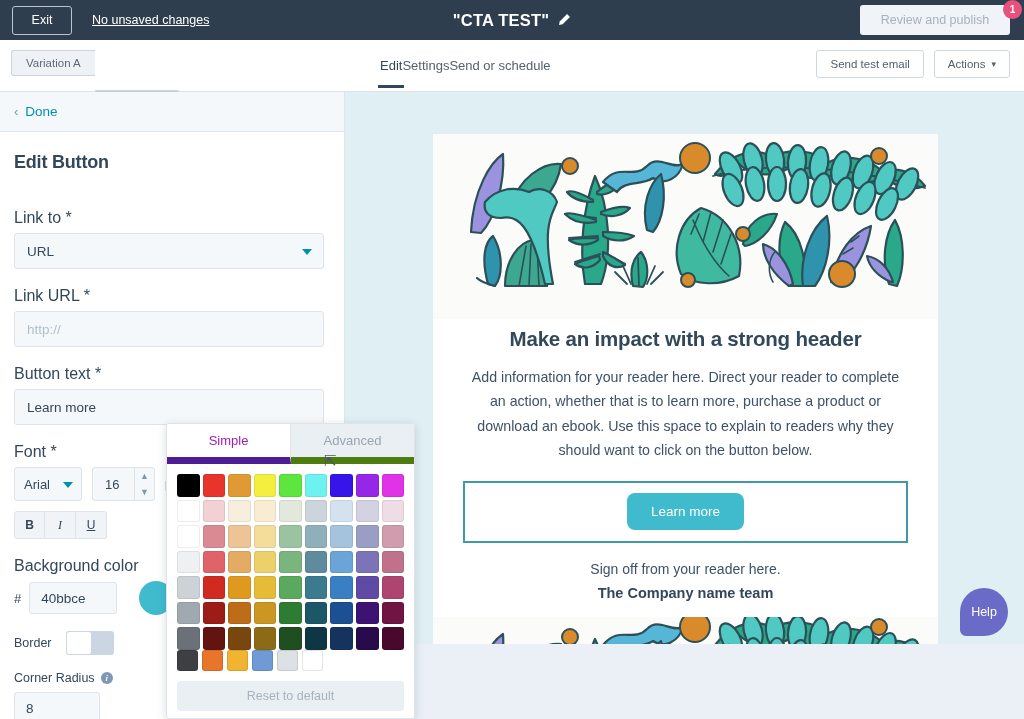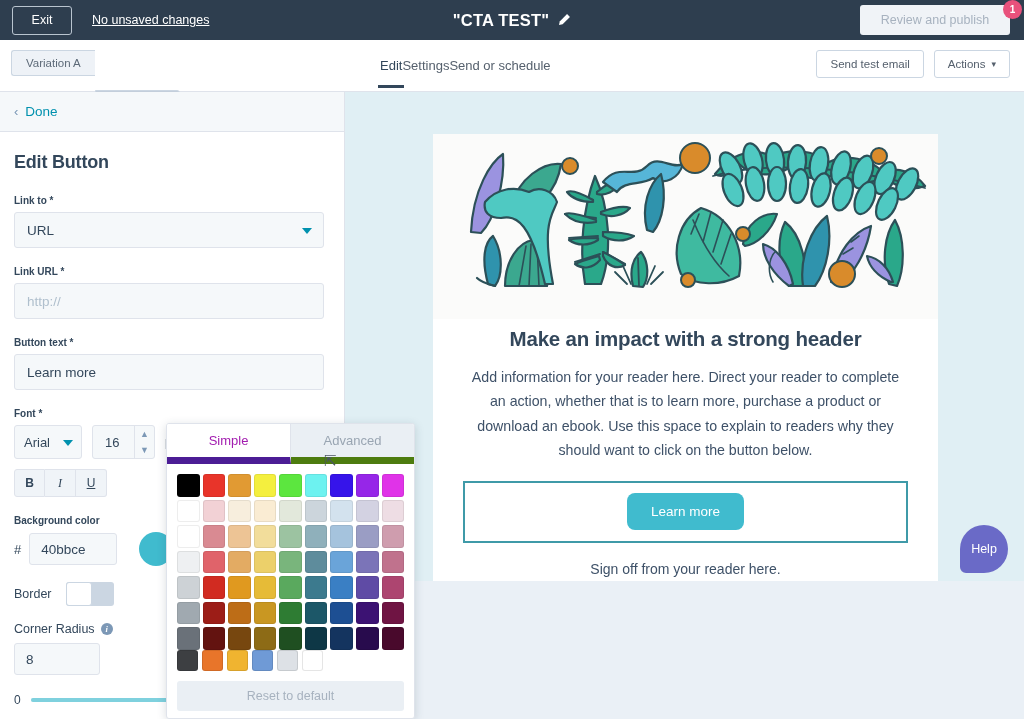--- a/index.html
+++ b/index.html
@@ -128,24 +128,24 @@
     border-bottom: 1px solid #dfe3eb;
     display: flex; align-items: center; padding-left: 14px; gap: 7px;
     cursor: pointer;
   }
   .chev-left { color: #7c98b6; font-size: 13px; }
   .done-label { color: #0091ae; font-size: 13.5px; }
 
   .panel { padding: 20px 22px 0 14px; }
   .panel-title {
     font-size: 18px; font-weight: bold; color: #33475b;
-    margin-bottom: 22px; letter-spacing: -0.2px;
+    margin-bottom: 36px; letter-spacing: -0.2px;
   }
   .field-label {
-    font-size: 10px; color: #33475b; margin-bottom: 6px; font-weight: bold;
+    font-size: 16px; color: #33475b; margin-bottom: 6px;
   }
   .input-box {
     width: 310px; height: 36px;
     border: 1px solid #dfe3eb; border-radius: 3px;
     background: #f5f8fa;
     font-size: 13.5px; color: #33475b;
     display: flex; align-items: center; padding: 0 12px;
     margin-bottom: 18px;
     position: relative;
     cursor: text;
@@ -303,21 +303,21 @@
   }
   .cursor-glyph {
     position: absolute; left: 324px; top: 452px;
     font-size: 15px; color: #4a5561; z-index: 40;
     pointer-events: none;
   }
 
   
   .canvas {
     position: absolute; top: 92px; left: 345px;
-    width: 679px; height: 489px;
+    width: 679px; height: 552px;
     background: #e0eff4;
     overflow: hidden;
     text-decoration: underline;
   }
   .email {
     position: absolute; left: 88px; top: 42px;
     width: 505px; min-height: 600px;
     background: #ffffff;
   }
   .hero { width: 100%; height: 185px; display: block; }
@@ -661,20 +661,21 @@
       <div class="email-h1">Make an impact with a strong header</div>
       <div class="email-p">Add information for your reader here. Direct your reader to complete an action, whether that is to learn more, purchase a product or download an ebook. Use this space to explain to readers why they should want to click on the button below.</div>
 
       <div class="cta-wrap">
         <div class="cta-btn" id="cta-btn" style="background: rgb(64, 187, 206);">
           <span>Learn more</span>
         </div>
       </div>
 
       <div class="signoff">Sign off from your reader here.</div>
+      <div class="signoff-team">The Company name team</div>
     </div>
 
     <svg class="hero-bottom" viewBox="0 0 505 95" preserveAspectRatio="xMidYMin slice">
       <rect width="505" height="95" fill="#fbfbfa"></rect>
       <g stroke="#2c5058" stroke-width="2.2" stroke-linejoin="round" stroke-linecap="round">
         <path d="M38 95 C 40 52, 58 25, 70 17 C 72 45, 62 82, 48 96 Z" fill="#9b93e0"></path>
         <path d="M78 69 C 86 41, 110 25, 128 27 C 124 55, 104 73, 84 75 Z" fill="#3ba88f"></path>
         <path d="M52 65 C 64 51, 82 49, 96 55 C 106 49, 120 53, 124 65 C 120 77, 108 85, 120 95 L112 95 C 98 87, 84 77, 68 81 C 56 81, 50 75, 52 65 Z" fill="#4fc9c2"></path>
         <path d="M152 95 C 146 70, 150 50, 162 22 C 176 52, 180 85, 168 95 Z" fill="#2aa88a"></path>
         <path d="M160 46 C 146 38, 138 36, 134 38 C 140 46, 150 48, 160 48 Z" fill="#2aa88a"></path>

